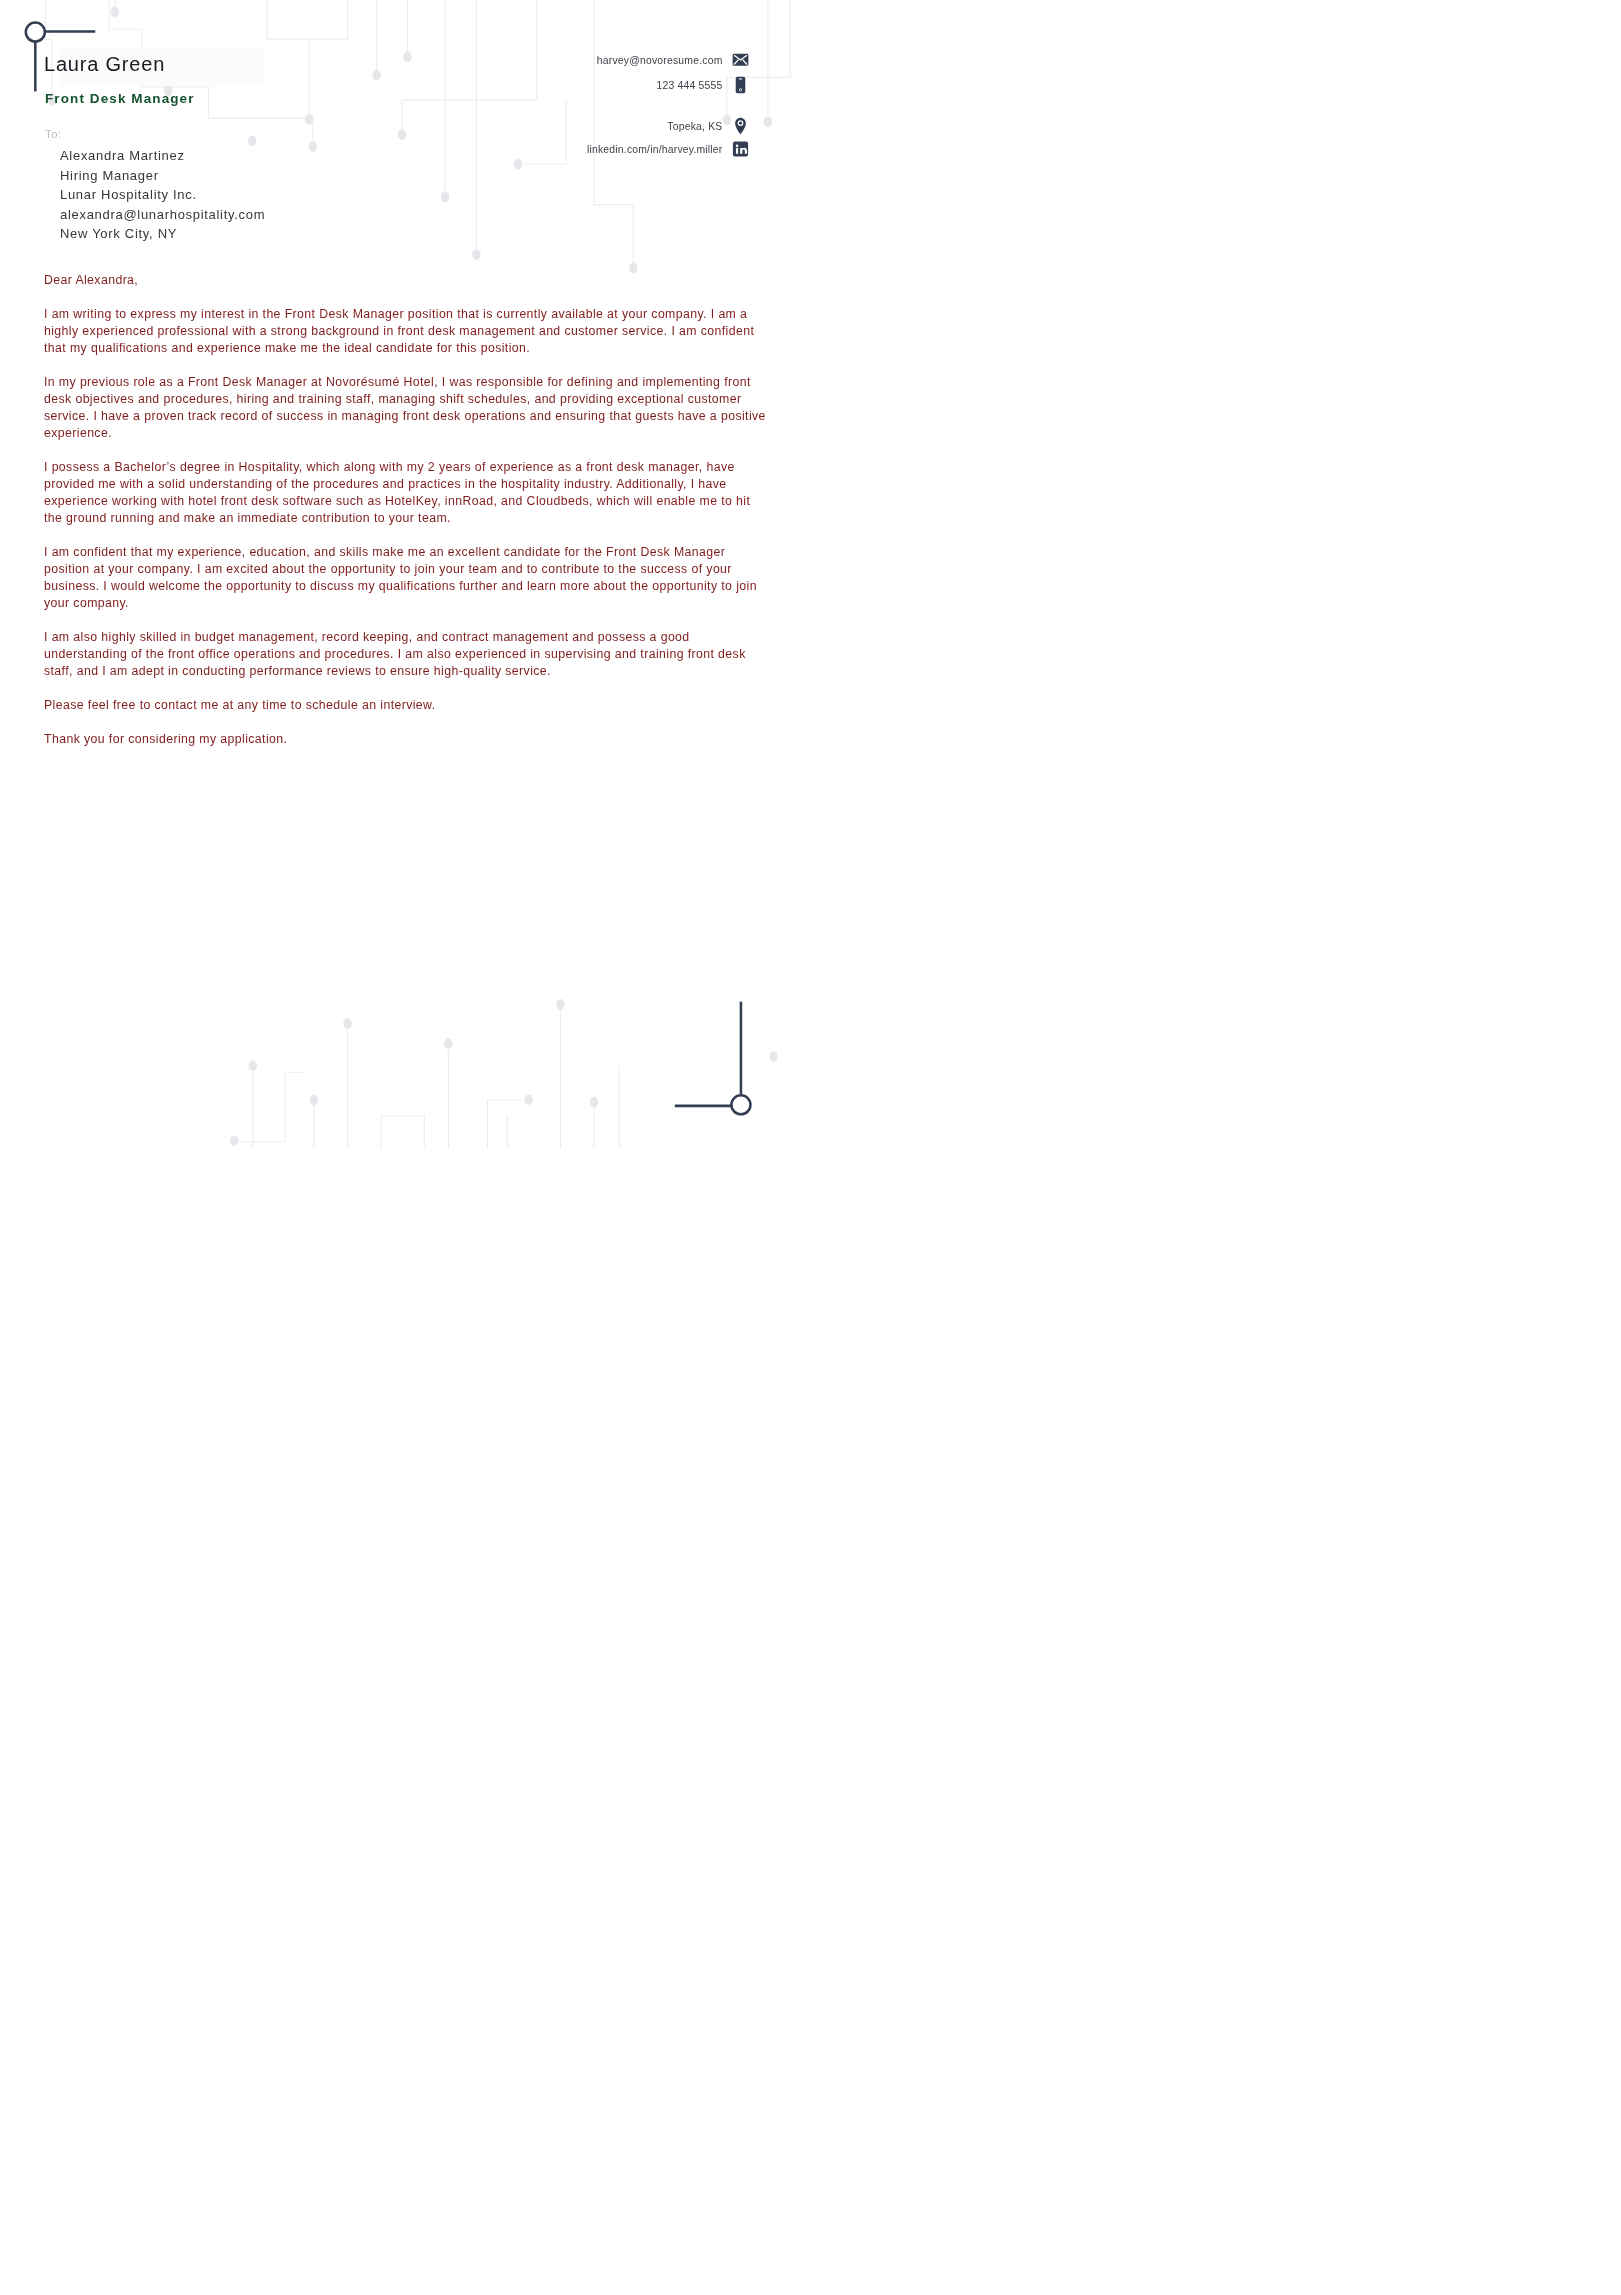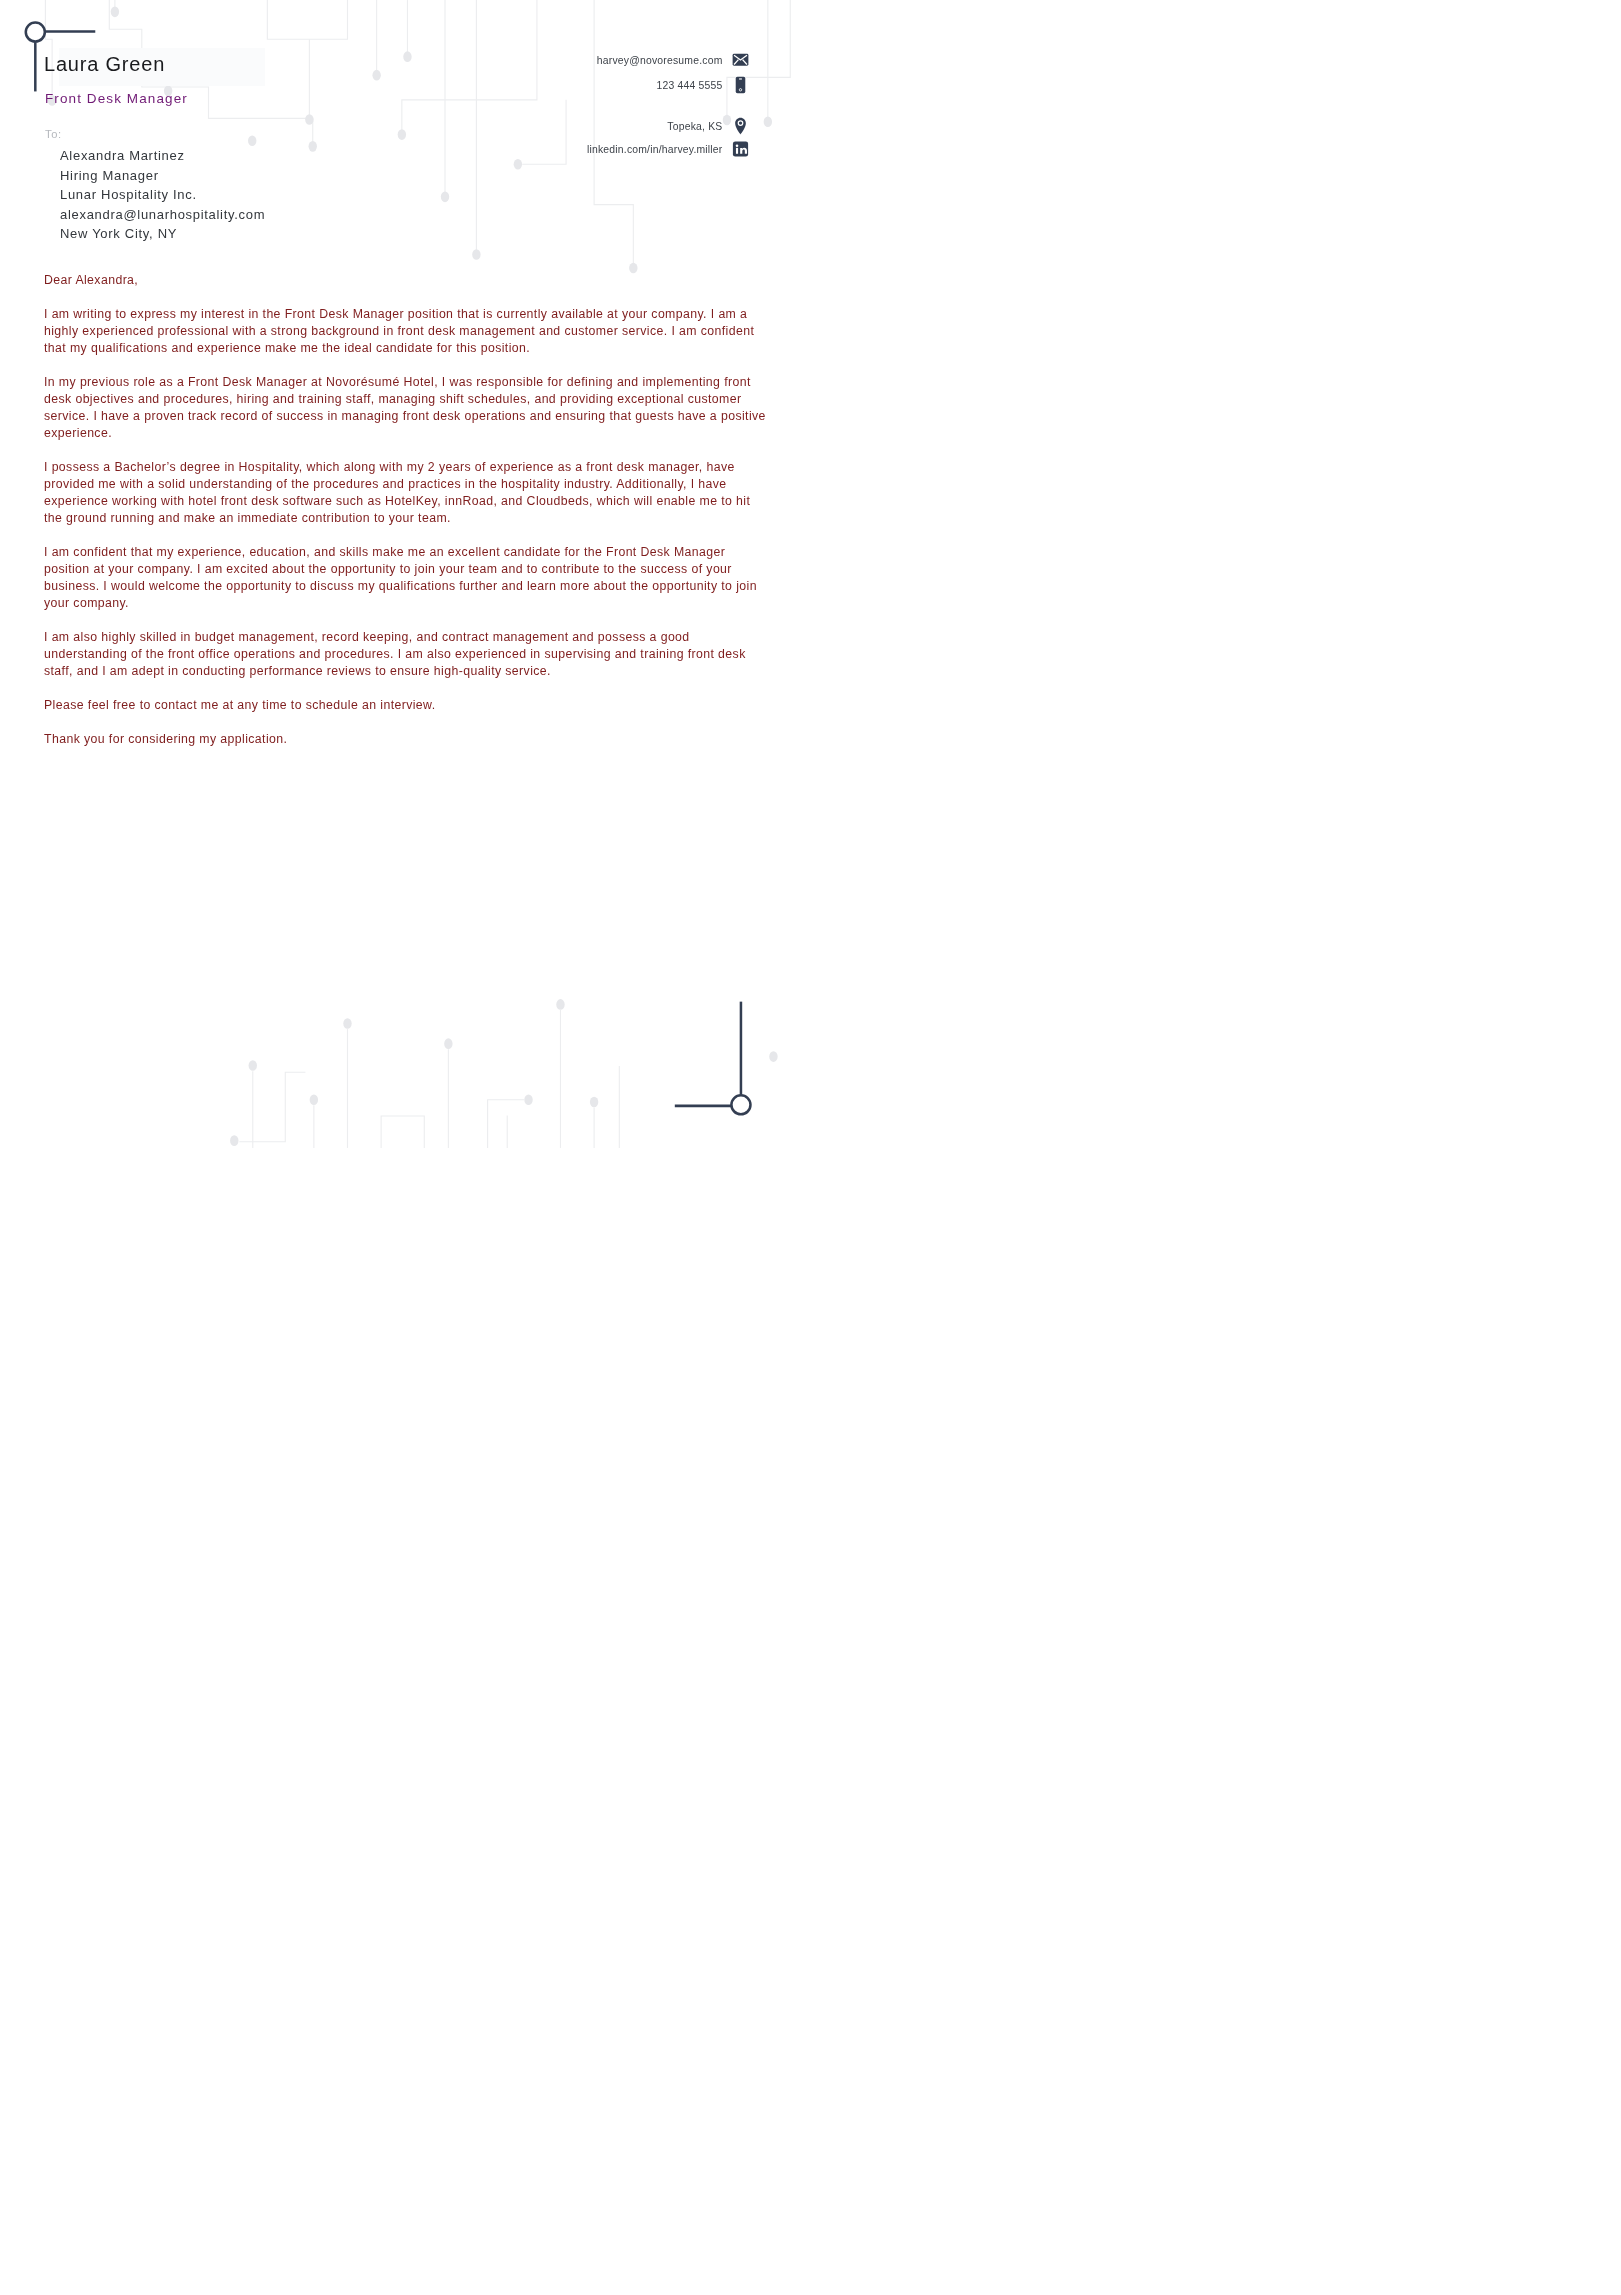--- a/index.html
+++ b/index.html
@@ -11,21 +11,21 @@
     font-family:"Liberation Sans", sans-serif;
   }
   .bg{position:absolute;left:0;top:0;z-index:0;}
   .name-highlight{position:absolute;left:59px;top:48px;width:206px;height:38px;background:#fafbfc;z-index:1;}
   .name{
     position:absolute;left:44px;top:53px;z-index:2;
     font-size:20px;letter-spacing:0.8px;color:#1a1b1e;white-space:nowrap;
   }
   .job-title{
     position:absolute;left:45px;top:91px;z-index:2;
-    font-size:13.5px;letter-spacing:1.1px;color:#701a75;white-space:nowrap;
+    font-size:13.5px;letter-spacing:1.1px;color:#14532d;white-space:nowrap;font-weight:bold;
   }
   .contact-row{
     position:absolute;right:62px;z-index:2;
     display:flex;align-items:center;gap:9.5px;
     color:#3d4249;font-size:10.4px;letter-spacing:0.2px;white-space:nowrap;
   }
   .contact-row .icon{width:17px;height:18px;display:block;}
   .contact-row .icon svg{display:block;}
   .row-email{top:51px;}
   .row-phone{top:76px;}

